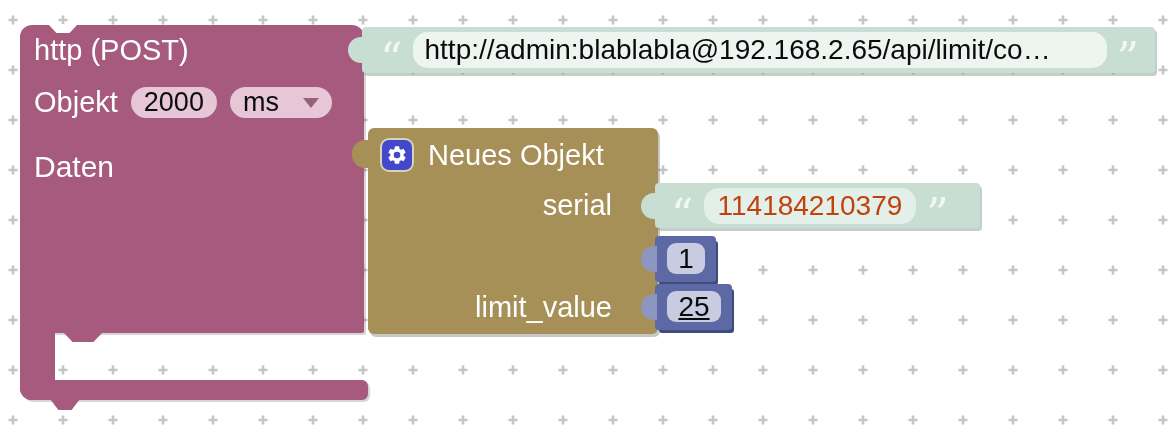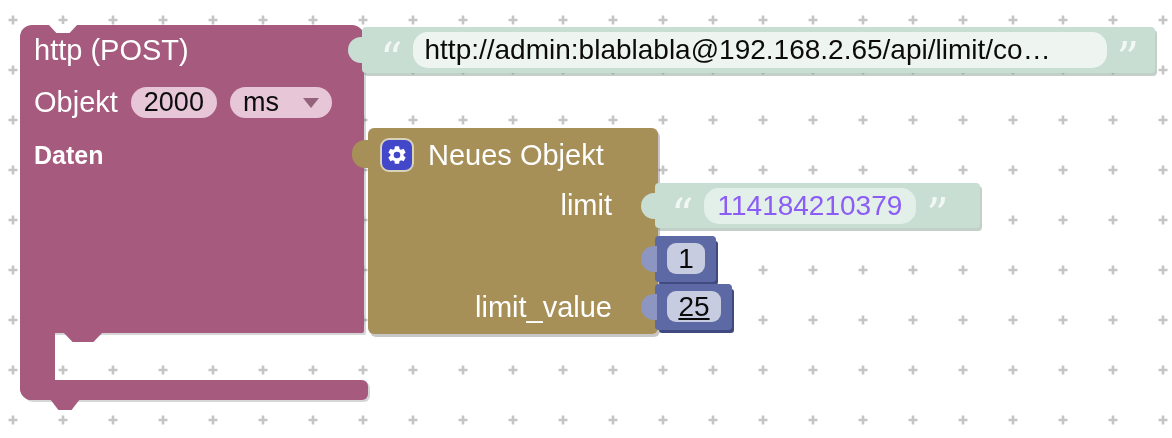--- a/index.html
+++ b/index.html
@@ -30,42 +30,42 @@
           border-radius:0 6px 6px 12px;box-shadow:2px 2px 0 rgba(0,0,0,0.16);}
   .m-top-notch{position:absolute;left:28px;top:-1px;width:30px;height:9px;background:#fff;
           clip-path:polygon(0 0,100% 0,72% 100%,28% 100%);}
   .m-stmt-notch{position:absolute;left:43px;top:307px;width:40px;height:10px;background:var(--magenta);
           clip-path:polygon(0 0,100% 0,76% 100%,24% 100%);}
   .m-next-tab{position:absolute;left:30px;top:374px;width:30px;height:11px;background:var(--magenta);
           clip-path:polygon(0 0,100% 0,72% 100%,28% 100%);}
   .m-row{position:absolute;left:14px;display:flex;align-items:center;}
   .m-title{top:4px;height:42px;font-size:29px;}
   .m-timeout{top:61px;height:33px;gap:13px;font-size:29px;}
-  .m-daten{top:112px;height:36px;font-size:25px;font-weight:bold;}
+  .m-daten{top:124px;height:36px;font-size:30px;}
   .pill{display:inline-flex;align-items:center;height:31px;padding:0 13px;border-radius:16px;
         background:var(--magenta-field);color:#0c0c0c;font-size:27px;}
   .dd{gap:24px;cursor:pointer;}
   .dd-arrow{width:0;height:0;border-left:8px solid transparent;border-right:8px solid transparent;
         border-top:10px solid var(--magenta-arrow);}
 
   
   .str{display:flex;align-items:center;background:var(--teal);border-radius:4px;
        box-shadow:2px 3px 0 rgba(120,150,135,0.45);z-index:3;}
   .knob{position:absolute;width:18px;height:26px;border-radius:13px 0 0 13px;}
   .knob.kteal{background:var(--teal);left:-14px;top:10px;}
   .knob.ktan{background:var(--tan);left:-16px;top:12px;width:20px;height:28px;}
   .knob.knum{background:var(--num-knob);left:-14px;top:10px;width:16px;}
   .q{font-family:"DejaVu Serif", serif;font-size:44px;line-height:20px;color:#f3f7f4;
      transform:translateY(9px);user-select:none;}
   .url-blk{left:362px;top:27px;width:793px;height:46px;padding:0 16px 0 18px;gap:10px;}
   .url-field{flex:1;min-width:0;height:36px;line-height:36px;background:var(--teal-field);
      border-radius:15px;padding:0 12px;font-size:28px;color:#0b0b0b;white-space:nowrap;overflow:hidden;}
   .serial-blk{left:655px;top:183px;width:325px;height:45px;padding:0 14px 0 16px;gap:10px;}
   .serial-field{height:36px;line-height:36px;background:var(--teal-field2);border-radius:15px;
-     padding:0 14px;font-size:28px;color:#8b5cf6;white-space:nowrap;}
+     padding:0 14px;font-size:28px;color:#c2410c;white-space:nowrap;}
 
   
   .num{position:absolute;background:var(--num);border-radius:4px;height:46px;
        box-shadow:3px 4px 0 -1px var(--num-dark);z-index:3;}
   .num-field{position:absolute;left:12px;top:7px;height:31px;background:var(--num-field);
        border-radius:9px;font-size:28px;line-height:31px;text-align:center;color:#0a0a0a;}
   .n1{left:655px;top:236px;width:61px;}
   .n1 .num-field{width:38px;}
   .n2{left:655px;top:284px;width:77px;}
   .n2 .num-field{width:54px;text-decoration:underline;}
@@ -130,21 +130,21 @@
   <div class="blk obj">
     <span class="knob ktan"></span>
     <div class="obj-header">
       <span class="gear-btn">
         <svg viewBox="0 0 24 24">
             <path d="M19.14 12.94c.04-.3.06-.61.06-.94 0-.32-.02-.64-.07-.94l2.03-1.58a.49.49 0 0 0 .12-.61l-1.92-3.32a.49.49 0 0 0-.59-.22l-2.39.96c-.5-.38-1.03-.7-1.62-.94l-.36-2.54a.48.48 0 0 0-.48-.41h-3.84a.48.48 0 0 0-.47.41l-.36 2.54c-.59.24-1.13.57-1.62.94l-2.39-.96a.49.49 0 0 0-.59.22L2.74 8.87a.49.49 0 0 0 .12.61l2.03 1.58c-.05.3-.09.63-.09.94s.02.64.07.94l-2.03 1.58a.49.49 0 0 0-.12.61l1.92 3.32c.12.22.37.29.59.22l2.39-.96c.5.38 1.03.7 1.62.94l.36 2.54c.05.24.24.41.48.41h3.84c.24 0 .44-.17.47-.41l.36-2.54c.59-.24 1.13-.56 1.62-.94l2.39.96c.22.08.47 0 .59-.22l1.92-3.32a.49.49 0 0 0-.12-.61l-2.01-1.58zM12 15.6A3.6 3.6 0 1 1 12 8.4a3.6 3.6 0 0 1 0 7.2z"></path>
           </svg>
       </span>
       <span class="obj-title">Neues Objekt</span>
     </div>
-    <div class="obj-label ol0">limit</div>
+    <div class="obj-label ol0">serial</div>
     <div class="obj-label ol2">limit_value</div>
   </div>
 
   <div class="blk str serial-blk">
     <span class="knob kteal"></span>
     <span class="q">“</span>
     <span class="serial-field">114184210379</span>
     <span class="q">”</span>
   </div>
 

